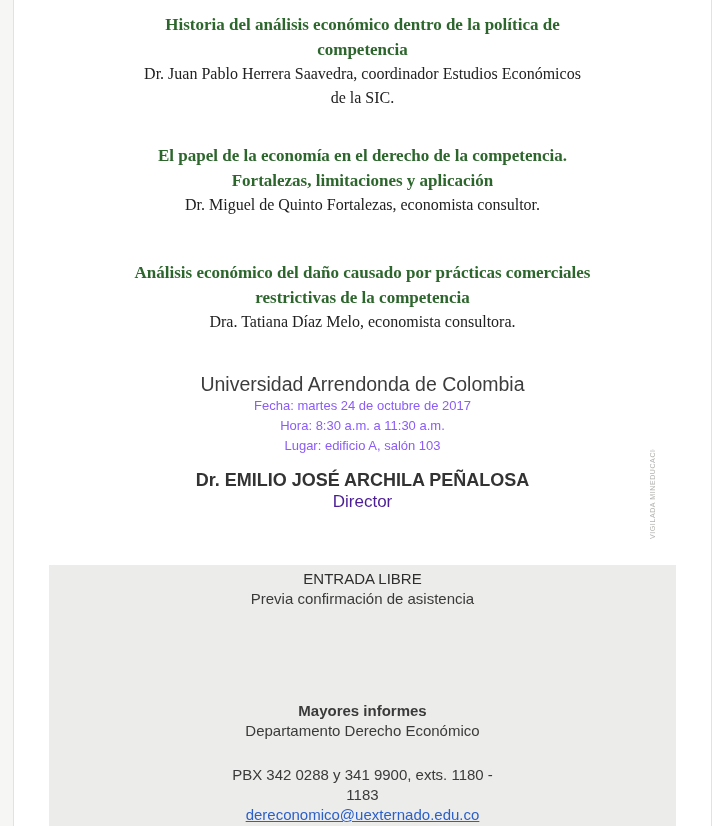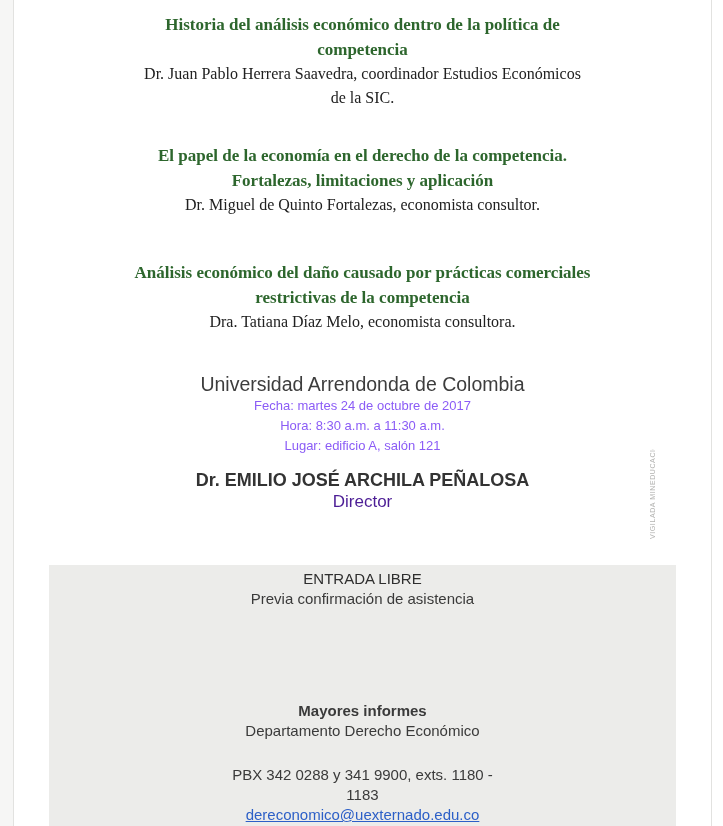--- a/index.html
+++ b/index.html
@@ -118,21 +118,21 @@
   </div>
   <div class="session-speaker">
     <div>Dra. Tatiana Díaz Melo, economista consultora.</div>
   </div>
 </div>
 
 <div class="block" style="top:372px">
   <div class="evt-institution">Universidad Arrendonda de Colombia</div>
   <div class="evt-line">Fecha: martes 24 de octubre de 2017</div>
   <div class="evt-line">Hora: 8:30 a.m. a 11:30 a.m.</div>
-  <div class="evt-line">Lugar: edificio A, salón 121</div>
+  <div class="evt-line">Lugar: edificio A, salón 103</div>
 </div>
 
 <div class="block" style="top:470px">
   <div class="director-name">Dr. EMILIO JOSÉ ARCHILA PEÑALOSA</div>
   <div class="director-title">Director</div>
 </div>
 
 <div class="watermark">VIGILADA MINEDUCACIÓN</div>
 
 <div class="footer-box">

